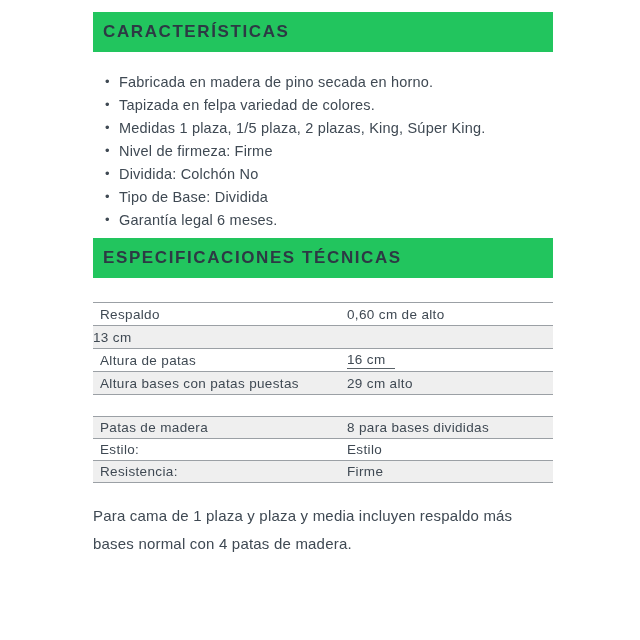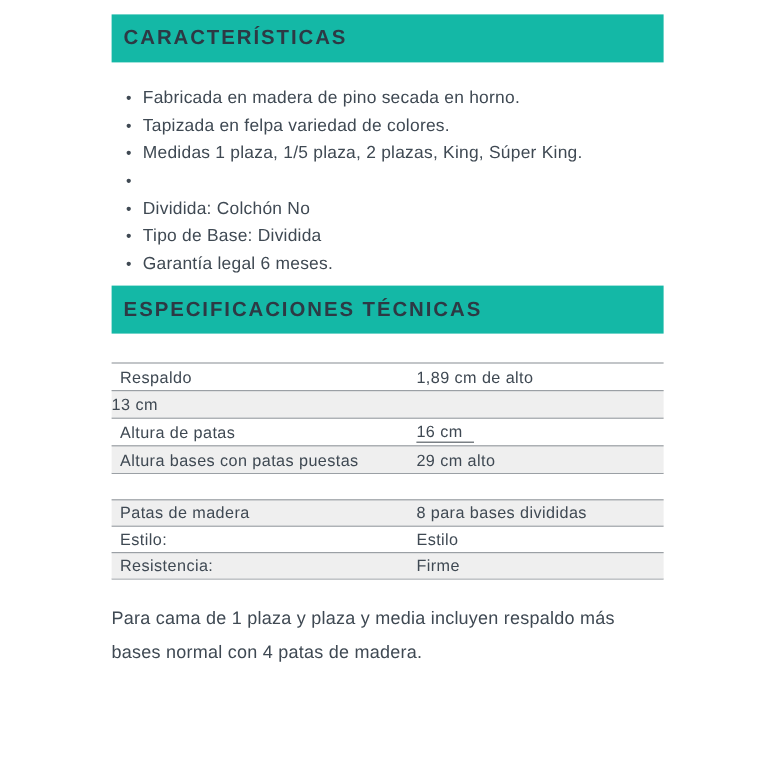--- a/index.html
+++ b/index.html
@@ -3,21 +3,21 @@
 <meta charset="utf-8">
 <style>
   * { margin:0; padding:0; box-sizing:border-box; }
   html,body { width:640px; height:640px; background:#ffffff; overflow:hidden; }
   body { font-family:"Liberation Sans", sans-serif; color:#424c56; }
 
   .page { position:relative; width:640px; height:640px; background:#ffffff; }
   .content { position:absolute; left:93px; top:12px; width:460px; }
 
   .section-bar {
-    height:40px; background:#14b8a6;
+    height:40px; background:#22c55e;
     display:flex; align-items:center;
     padding:0 10px;
   }
   .section-bar .section-title {
     font-size:17px; font-weight:bold; letter-spacing:1.6px;
     color:#2d3944;
   }
 
   ul.bullet-list { list-style:none; margin-top:18px; margin-bottom:0; }
   ul.bullet-list li {
@@ -72,20 +72,21 @@
       <li>
         <span class="dot">•</span>
         <span class="txt">Tapizada en felpa variedad de colores.</span>
       </li>
       <li>
         <span class="dot">•</span>
         <span class="txt">Medidas 1 plaza, 1/5 plaza, 2 plazas, King, Súper King.</span>
       </li>
       <li>
         <span class="dot">•</span>
+        <span class="txt">Nivel de firmeza: Firme</span>
       </li>
       <li>
         <span class="dot">•</span>
         <span class="txt">Dividida: Colchón No</span>
       </li>
       <li>
         <span class="dot">•</span>
         <span class="txt">Tipo de Base: Dividida</span>
       </li>
       <li>
@@ -94,21 +95,21 @@
       </li>
     </ul>
 
     <div class="section-bar bar-especificaciones">
       <span class="section-title">ESPECIFICACIONES TÉCNICAS</span>
     </div>
 
     <div class="spec-table primary">
       <div class="trow">
         <span class="cell-label">Respaldo</span>
-        <span class="cell-value">1,89 cm de alto</span>
+        <span class="cell-value">0,60 cm de alto</span>
       </div>
       <div class="trow gray">
         <span class="cell-value">13 cm</span>
       </div>
       <div class="trow">
         <span class="cell-label">Altura de patas</span>
         <span class="cell-value"><span class="underlined-value">16 cm</span></span>
       </div>
       <div class="trow gray">
         <span class="cell-label">Altura bases con patas puestas</span>

